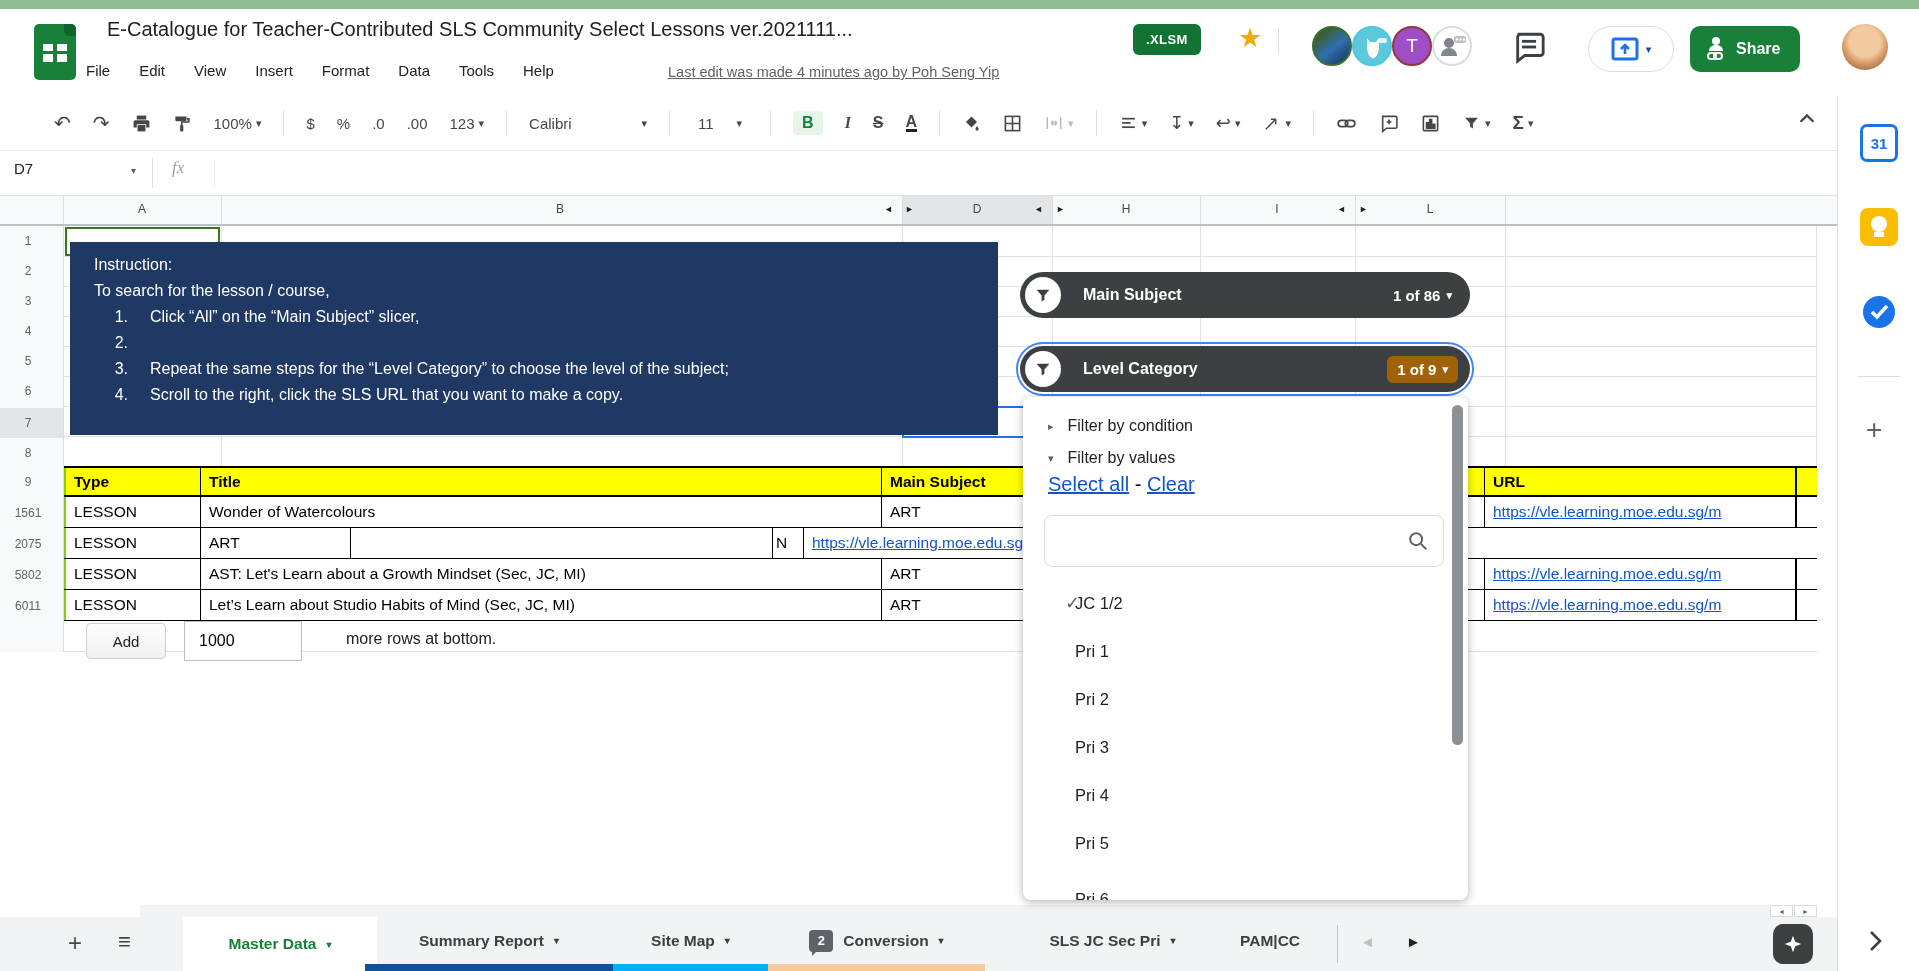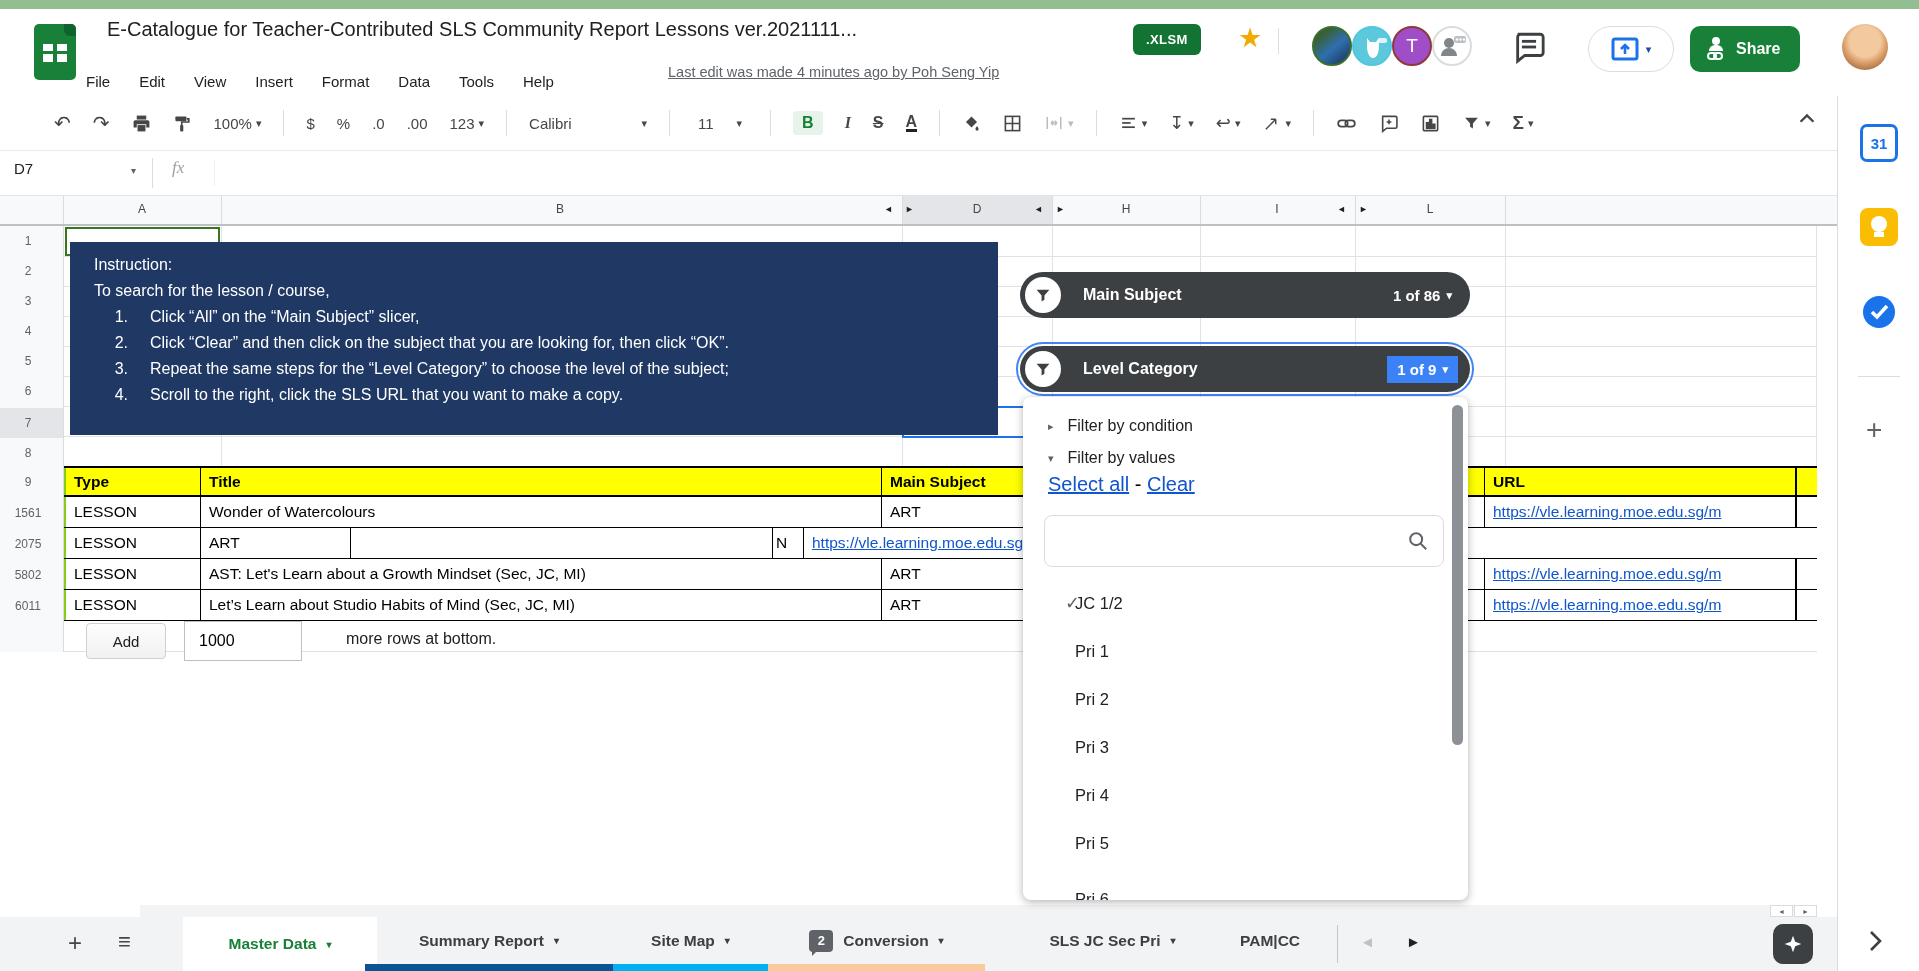--- a/index.html
+++ b/index.html
@@ -1,20 +1,20 @@
 <!DOCTYPE html>
 <html><head>
 <meta charset="utf-8">
 <style>
   * { margin:0; padding:0; box-sizing:border-box; }
   html,body { width:1919px; height:971px; overflow:hidden; background:#fff;
     font-family:"Liberation Sans", sans-serif; }
   #app { position:relative; width:1919px; height:971px; background:#fff; }
   .abs { position:absolute; }
-  .flex { display:flex; align-items:flex-end; }
+  .flex { display:flex; align-items:flex-start; }
 
   
   .top-strip { left:0; top:0; width:1919px; height:9px; background:#92BE92; }
   .logo { left:34px; top:24px; width:42px; height:56px; }
   .logo .sheet { position:absolute; left:0; top:0; width:42px; height:56px; background:#188038; border-radius:5px; }
   .logo .fold { position:absolute; right:0; top:0; width:12px; height:12px; background:#0d652d; border-radius:0 5px 0 6px; }
   .logo .grid { position:absolute; left:9px; top:20px; width:24px; height:18px; background:#fff;
      -webkit-mask: none; }
   .logo .grid::before { content:""; position:absolute; left:0; top:7px; width:24px; height:3px; background:#188038; }
   .logo .grid::after { content:""; position:absolute; left:10px; top:0; width:4px; height:18px; background:#188038; }
@@ -100,21 +100,21 @@
   .add-label { position:absolute; left:250px; top:9px; font-size:16px; color:#202124;margin-left:32px; }
 
   
   .slicer { position:absolute; left:1020px; width:450px; height:46px; background:#3C4043; border-radius:23px;
      display:flex; align-items:center; color:#fff; z-index:6; }
   .slicer .bubble { width:36px; height:36px; border-radius:50%; background:#fff; margin-left:5px;
      display:flex; align-items:center; justify-content:center; }
   .slicer .s-label { font-weight:bold; font-size:16px; margin-left:22px; }
   .slicer .s-count { margin-left:auto; margin-right:18px; font-weight:bold; font-size:15px; display:flex; align-items:center; gap:6px; }
   .slicer.focused { outline:2px solid #4285F4; outline-offset:2px; }
-  .count-chip { background:#3b82f6; border-radius:0; padding:5px 10px; display:flex; align-items:center; gap:6px; }
+  .count-chip { background:#a16207; border-radius:6px; padding:5px 10px; display:flex; align-items:center; gap:6px; }
 
   
   .fpanel { position:absolute; left:1023px; top:397px; width:445px; height:503px; background:#fff; z-index:7;
      border-radius:8px; box-shadow:0 2px 8px rgba(0,0,0,.3); overflow:hidden; }
   .frow { position:absolute; left:25px; display:flex; align-items:center; gap:14px; font-size:16px; color:#202124; }
   .tri { font-size:11px; color:#5f6368; }
   .flinks { position:absolute; left:25px; top:76px; font-size:20px; }
   .flink { color:#1155CC; text-decoration:underline; font-weight:500; }
   .fsearch { position:absolute; left:21px; top:118px; width:400px; height:52px; border:1px solid #dadce0; border-radius:8px; }
   .fsearch input { position:absolute; left:12px; top:10px; width:340px; height:30px; border:none; outline:none; font-size:16px; }
@@ -160,21 +160,21 @@
 
 <div id="app">
 
   <div class="abs top-strip"></div>
 
   <div class="abs logo">
     <div class="sheet"></div>
       <div class="fold"></div>
       <div class="grid"></div>
   </div>
-  <div class="abs doc-title">E-Catalogue for Teacher-Contributed SLS Community Report Lessons ver.2021111...</div>
+  <div class="abs doc-title">E-Catalogue for Teacher-Contributed SLS Community Select Lessons ver.2021111...</div>
   <div class="abs xlsm-badge">.XLSM</div>
   <div class="abs star">★</div>
   <div class="abs vdiv" style="left:1278px; top:28px; height:26px;"></div>
 
   <div class="abs menubar flex">
     <span class="menu-item">File</span>
     <span class="menu-item">Edit</span>
     <span class="menu-item">View</span>
     <span class="menu-item">Insert</span>
     <span class="menu-item">Format</span>
@@ -408,21 +408,20 @@
 
     <div class="instruction">
       <div>Instruction:</div>
       <div>To search for the lesson / course,</div>
       <div class="instr-step">
           <span class="num">1.</span>
           <span>Click “All” on the “Main Subject” slicer,</span>
         </div>
       <div class="instr-step">
           <span class="num">2.</span>
-          <span>Click “Clear” and then click on the subject that you are looking for, then click “OK”.</span>
         </div>
       <div class="instr-step">
           <span class="num">3.</span>
           <span>Repeat the same steps for the “Level Category” to choose the level of the subject;</span>
         </div>
       <div class="instr-step">
           <span class="num">4.</span>
           <span>Scroll to the right, click the SLS URL that you want to make a copy.</span>
         </div>
     </div>

